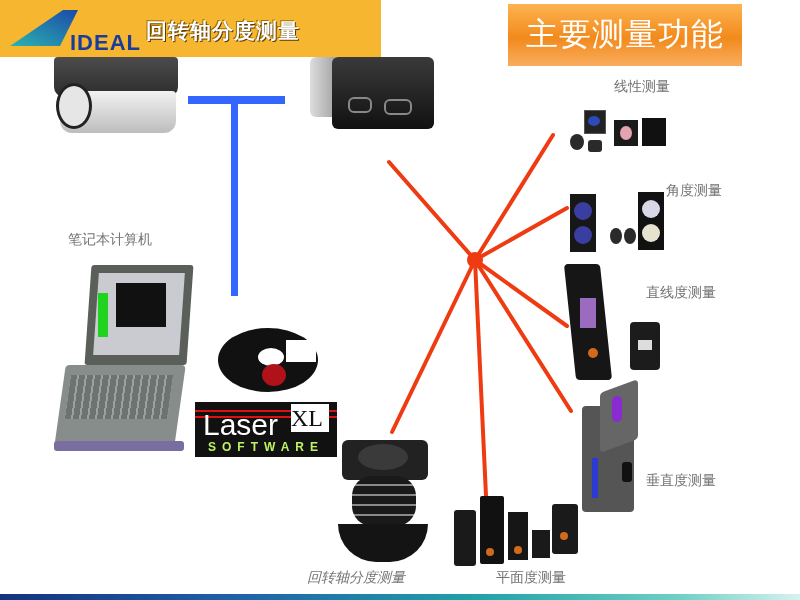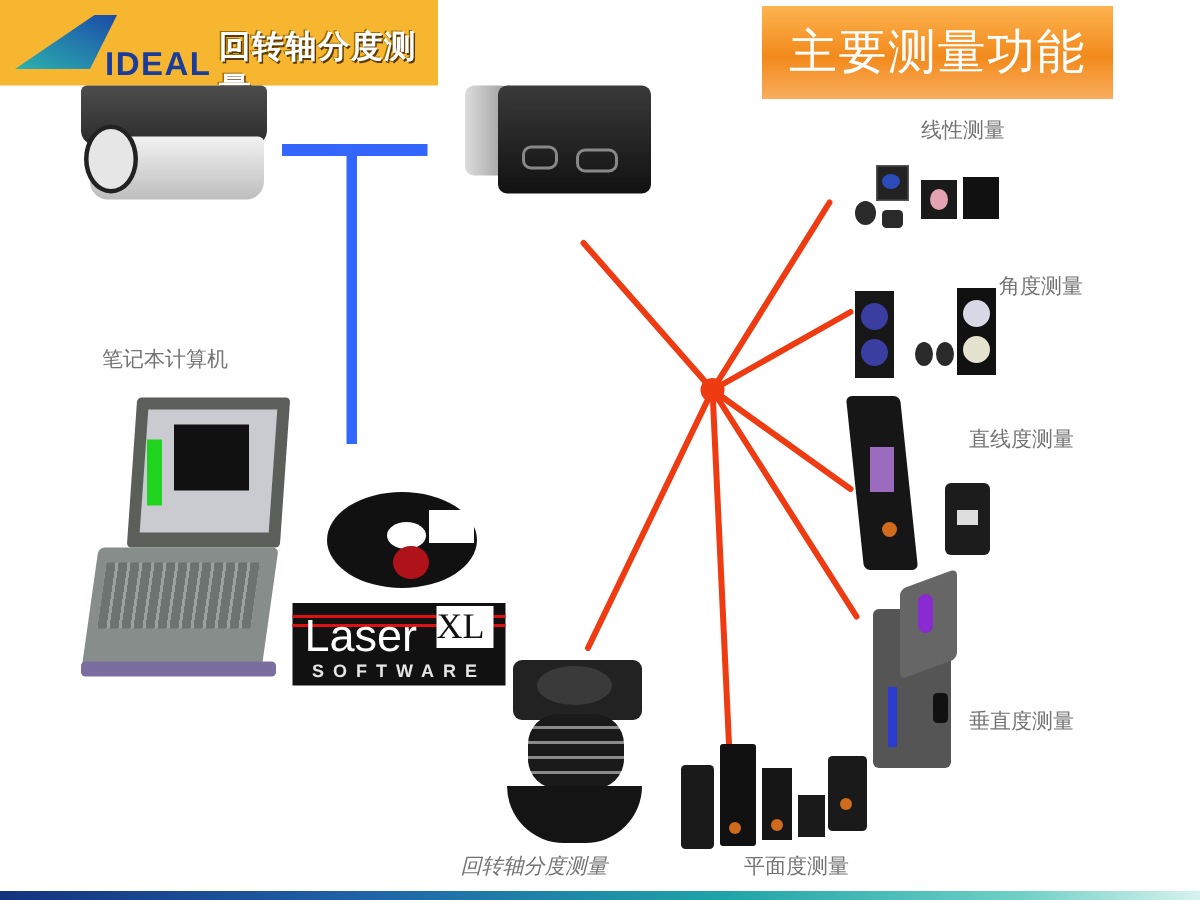--- a/index.html
+++ b/index.html
@@ -1,19 +1,19 @@
 <!DOCTYPE html>
 <html><head>
 <meta charset="utf-8">
 <style>
   html,body{margin:0;padding:0;}
   body{width:800px;height:600px;position:relative;overflow:hidden;background:#ffffff;font-family:"DejaVu Sans","Liberation Sans",sans-serif;}
   .abs{position:absolute;}
   
-  #banner{left:0;top:0;width:292px;height:57px;background:#f6b630;}
+  #banner{left:0;top:0;width:381px;height:57px;background:#f6b630;}
   #logo-wing{left:0;top:0;}
   #logo-text{left:70px;top:30px;font-family:"Liberation Sans",sans-serif;font-weight:bold;font-size:22px;color:#1a3d9c;letter-spacing:1px;}
   #company{left:146px;top:17px;font-size:21px;font-weight:bold;color:#ffffff;letter-spacing:1px;text-shadow:1px 1px 0 #5a3a00,-1px -1px 0 #a06d00;}
   
   #title-box{left:508px;top:4px;width:234px;height:62px;background:linear-gradient(#fdb34f,#f28a1c 55%,#f9ad5e);}
   #title-text{left:0;top:9px;width:234px;text-align:center;font-family:Liberation Sans, sans-serif;font-size:32px;color:#ffffff;letter-spacing:1px;}
   .label{font-size:14px;color:#737373;white-space:nowrap;}
   
   .dev{border-radius:6px;}
   #bottom-bar{left:0;top:594px;width:800px;height:6px;background:linear-gradient(90deg,#14337f 0%,#1f62a8 30%,#1fa3a8 60%,#6fd0c6 85%,#d7f2ee 100%);}
@@ -82,21 +82,21 @@
 <div class="abs" style="left:218px;top:328px;width:100px;height:64px;border-radius:50%;background:#111;">
   <div class="abs" style="left:40px;top:20px;width:26px;height:18px;border-radius:50%;background:#fff;"></div>
   <div class="abs" style="left:44px;top:36px;width:24px;height:22px;border-radius:50%;background:#b0121a;"></div>
   <div class="abs" style="left:68px;top:12px;width:30px;height:22px;background:#fff;"></div>
 </div>
 <div class="abs" style="left:195px;top:402px;width:142px;height:55px;background:#111;">
   <div class="abs" style="left:0;top:8px;width:142px;height:2px;background:#d11;"></div>
   <div class="abs" style="left:0;top:14px;width:142px;height:2px;background:#d11;"></div>
   <div class="abs" style="left:8px;top:6px;font-family:'Liberation Sans',sans-serif;font-weight:normal;font-size:30px;color:#fff;">Laser</div>
   <div class="abs" style="left:96px;top:2px;width:38px;height:28px;background:#fff;color:#111;font-family:'Liberation Serif',serif;font-size:24px;text-align:left;line-height:28px;">XL</div>
-  <div class="abs" style="left:0;top:38px;width:142px;text-align:center;font-family:'Liberation Sans',sans-serif;font-weight:bold;font-size:12px;color:#e5e5e5;letter-spacing:6px;">SOFTWARE</div>
+  <div class="abs" style="left:0;top:38px;width:142px;text-align:center;font-family:'Liberation Sans',sans-serif;font-weight:bold;font-size:12px;color:#bef264;letter-spacing:6px;">SOFTWARE</div>
 </div>
 
 <div class="abs label" style="left:614px;top:78px;">线性测量</div>
 <div class="abs" style="left:568px;top:108px;width:100px;height:54px;">
   <div class="abs" style="left:16px;top:2px;width:20px;height:22px;background:#222;border:1px solid #555;"></div>
   <div class="abs" style="left:20px;top:8px;width:12px;height:10px;border-radius:50%;background:#2c4ab8;"></div>
   <div class="abs" style="left:46px;top:12px;width:24px;height:26px;background:#1a1a1a;"></div>
   <div class="abs" style="left:52px;top:18px;width:12px;height:14px;border-radius:50%;background:#e3a3b0;"></div>
   <div class="abs" style="left:74px;top:10px;width:24px;height:28px;background:#111;"></div>
   <div class="abs" style="left:2px;top:26px;width:14px;height:16px;border-radius:50%;background:#2a2a2a;"></div>

